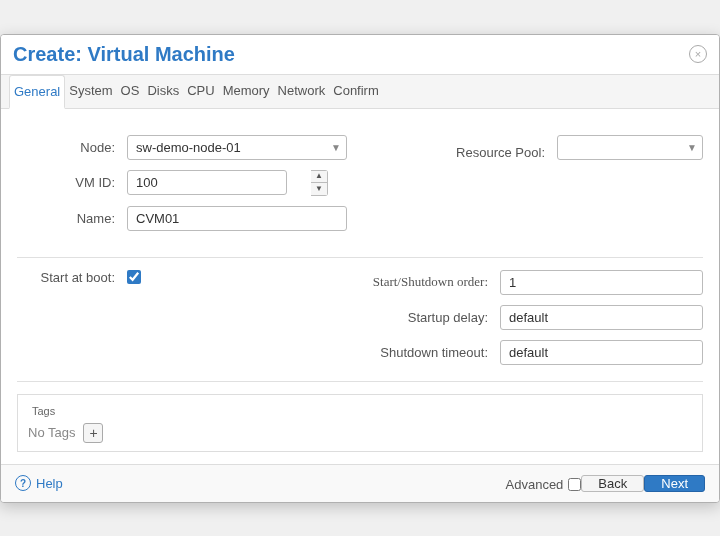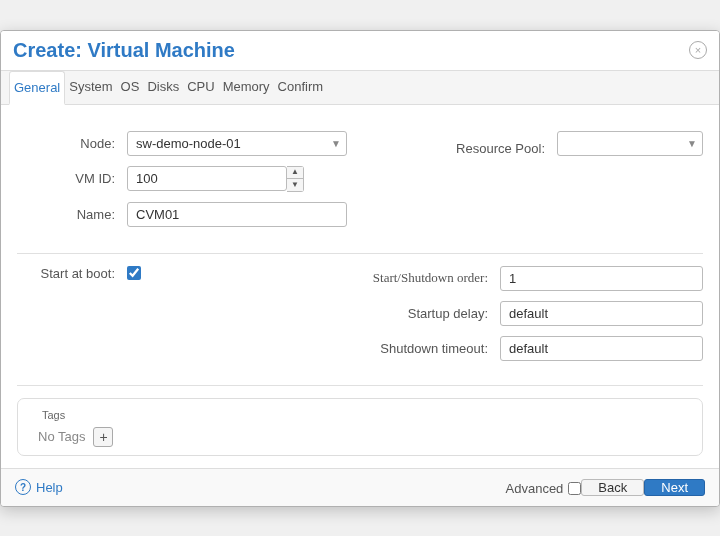--- a/index.html
+++ b/index.html
@@ -115,20 +115,21 @@
     input[type="text"] {
       padding: 4px 8px;
       border: 1px solid #bbb;
       border-radius: 3px;
       font-size: 13px;
       color: #333;
     }
     .vm-id-wrapper {
       display: flex;
       align-items: center;
+      gap: 24px;
     }
     .spinner {
       display: flex;
       flex-direction: column;
       border: 1px solid #bbb;
       border-left: none;
       border-radius: 0 3px 3px 0;
     }
     .spinner-btn {
       width: 16px;
@@ -197,22 +198,22 @@
       display: flex;
       align-items: center;
     }
     .checkbox-wrapper input[type="checkbox"] {
       width: 14px;
       height: 14px;
       accent-color: #2f7ac5;
     }
     .tags-section {
       border: 1px solid #ddd;
-      border-radius: 7px;
-      padding: 8px 20px;
+      border-radius: 0;
+      padding: 8px 10px;
       margin: 12px 0;
     }
     .tags-title {
       font-size: 11px;
       color: #666;
       background: #fff;
       padding: 0 4px;
       margin-top: -17px;
       display: inline-block;
       margin-bottom: 6px;
@@ -317,20 +318,21 @@
     </div>
   </div>
 
   <div class="tabs">
     <div class="tab active"><span>General</span></div>
     <div class="tab"><span>System</span></div>
     <div class="tab"><span>OS</span></div>
     <div class="tab"><span>Disks</span></div>
     <div class="tab"><span>CPU</span></div>
     <div class="tab"><span>Memory</span></div>
+    <div class="tab"><span>Network</span></div>
     <div class="tab"><span>Confirm</span></div>
   </div>
 
   <div class="content">
     <div class="form-section">
 
       <div class="form-row" style="margin-top:10px;">
         <span class="label">Node:</span>
         <div class="select-wrapper">
           <select>
@@ -359,21 +361,21 @@
           </div>
         </div>
       </div>
 
       <div class="form-row">
         <span class="label">Name:</span>
         <input type="text" class="name-input" value="CVM01" style="">
       </div>
     </div>
 
-    <div class="form-section" style="padding-top:12px; padding-bottom:14px;">
+    <div class="form-section" style="padding-top:12px; padding-bottom:6px;">
       <div class="two-col">
         <div class="left-col">
           <div class="form-row">
             <span class="label">Start at boot:</span>
             <div class="checkbox-wrapper">
               <input type="checkbox" checked="" style="">
             </div>
           </div>
         </div>
         <div class="right-col">

